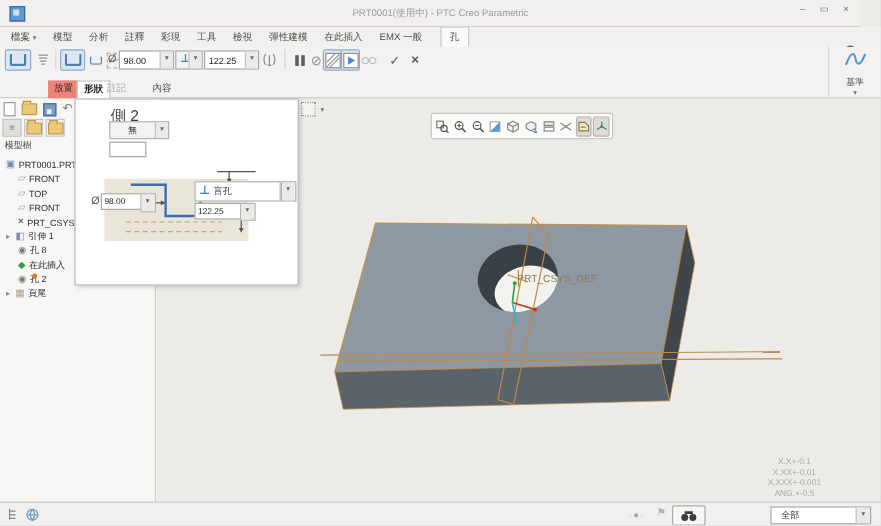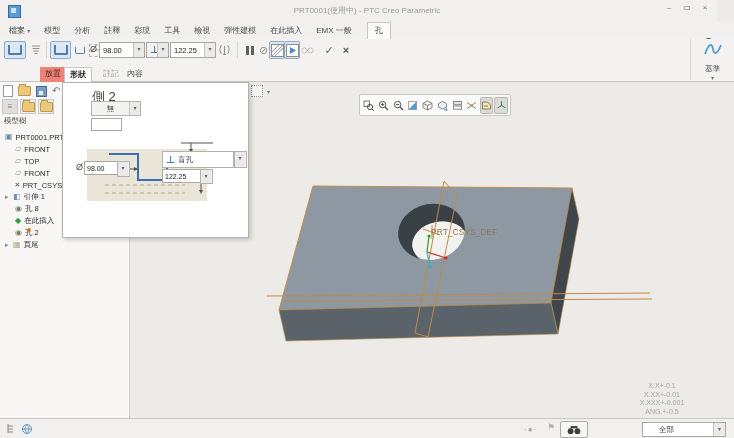--- a/index.html
+++ b/index.html
@@ -85,21 +85,21 @@
   .gbtn{width:13px;height:15px;display:flex;align-items:center;justify-content:center;border:1px solid transparent;border-radius:2px;}
   .gbtn.pressed{background:#dddbd8;border-color:#b7b5b2;}
   .cornertoggle{left:251px;top:85px;display:flex;gap:4px;align-items:center;z-index:3;}
   .gridic{width:10px;height:10px;border:1px dotted #9a98a5;border-color:#9a9894;background:#f4f3f1;}
   .accbox{left:612px;top:382px;width:100px;text-align:center;font-size:7px;color:#a7a7a2;line-height:8.5px;}
   
   .statusbar{left:0;top:418px;width:734px;height:20px;background:#f1f0ee;border-top:1px solid #c9c7c4;}
   .sicon{position:absolute;top:4px;}
   .binocbtn{position:absolute;left:560px;top:2px;width:26px;height:15px;border:1px solid #aeaca9;background:#f7f6f4;border-radius:2px;display:flex;align-items:center;justify-content:center;}
   .filter{position:absolute;left:642px;top:3px;width:82px;height:13px;background:#fff;border:1px solid #a9a7a4;display:flex;align-items:center;font-size:7.5px;}
-  .filter .txt{flex:1;padding-left:16px;}
+  .filter .txt{flex:1;padding-left:8px;}
   .filter .cbtn{width:11px;align-self:stretch;background:#eceae8;border-left:1px solid #c4c2bf;text-align:center;font-size:6px;line-height:12px;color:#666;}
   .flagic{color:#b5b3af;font-size:9px;}
   .dots{color:#aaa8a4;font-size:8px;letter-spacing:1px;}
   svg{display:block;}
 </style>
 </head>
 <body>
 
 <div id="app">
 
@@ -221,21 +221,21 @@
       </div>
     <div class="dbtn" style="left:320px;width:16px;">
         <span class="okmark">✓</span>
       </div>
     <div class="dbtn" style="left:338px;width:14px;">
         <span class="xmark">×</span>
       </div>
 
     <span class="ptab place" style="left:40px;">放置</span>
     <span class="ptab active" style="left:64px;">形狀</span>
-    <span class="ptab dim" style="left:98px;">註記</span>
+    <span class="ptab dim" style="left:84px;">註記</span>
     <span class="ptab" style="left:122px;">內容</span>
 
     <div class="datumgrp">
       <svg width="20" height="15" viewBox="0 0 20 15" style="margin:3px auto 0;">
           <path d="M2 12C6 1 9 1 10 7c1 6 4 6 8-4" stroke="#4a9ad4" stroke-width="1.7" fill="none"></path>
         </svg>
       <div class="datumlbl">基準</div>
       <div class="car">▾</div>
     </div>
   </div>

